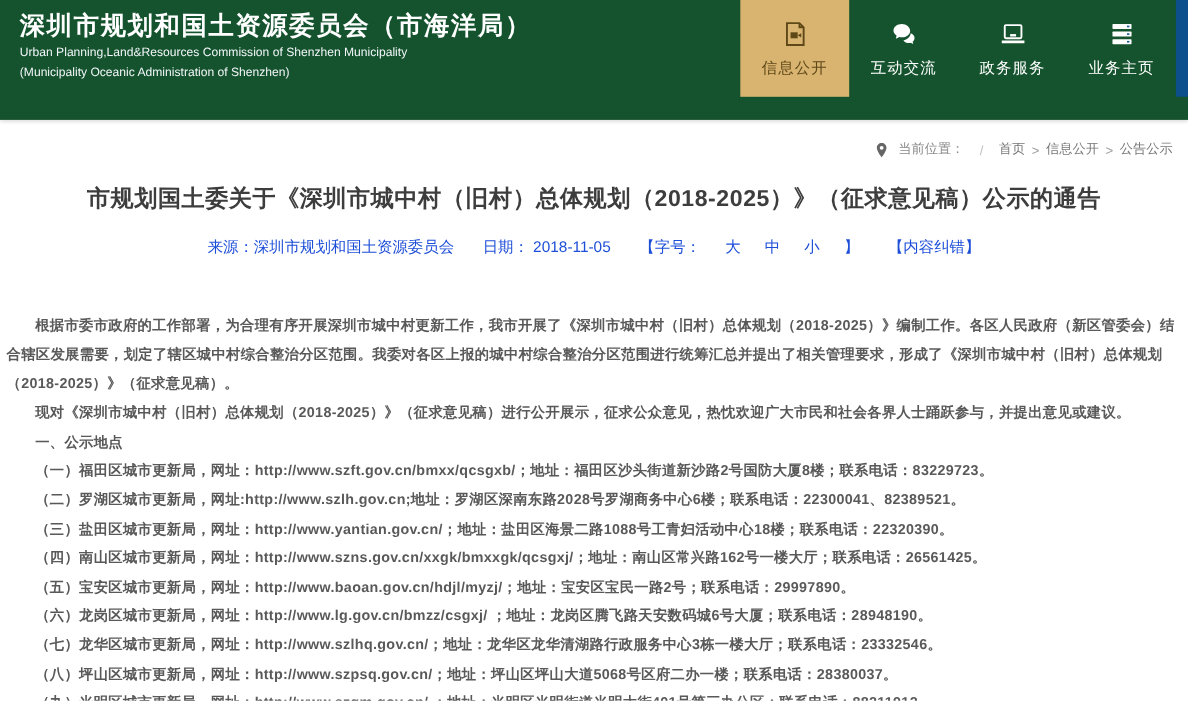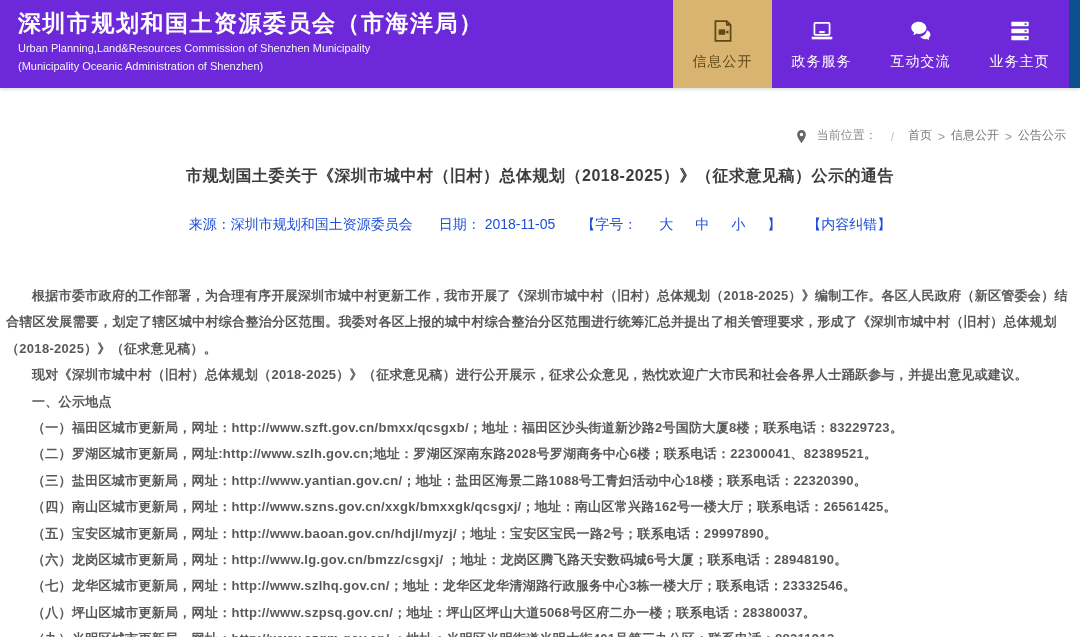--- a/index.html
+++ b/index.html
@@ -1,22 +1,22 @@
 <!DOCTYPE html>
 <html><head>
 <meta charset="utf-8">
 <style>
   * { margin:0; padding:0; box-sizing:border-box; }
   html,body { width:1080px; height:637px; overflow:hidden; background:#fff;
     font-family:"Liberation Sans","DejaVu Sans",sans-serif; }
   .page { position:relative; width:1080px; height:637px; background:#fff; }
 
   
-  .header { position:absolute; top:0; left:0; width:1080px; height:88px;
-    background:#6d28d9; box-shadow:0 2px 3px rgba(0,0,0,.12); }
+  .header { position:absolute; top:0; left:0; width:1080px; height:109px;
+    background:#14532d; box-shadow:0 2px 3px rgba(0,0,0,.12); }
   .brand { position:absolute; left:18px; top:8px; color:#fff; }
   .brand-title { font-size:23px; font-weight:bold; letter-spacing:1.5px; line-height:30px; }
   .brand-sub { font-size:11px; line-height:15px; color:#f2f6fa; margin-top:3px; }
   .nav { position:absolute; left:673px; top:0; height:88px; display:flex; }
   .nav-tab { width:99px; height:88px; display:flex; flex-direction:column;
     align-items:center; justify-content:center; gap:9px; color:#fff; cursor:pointer; }
   .nav-tab .tab-icon { width:30px; height:26px; display:flex; align-items:center; justify-content:center; }
   .nav-tab .tab-label { font-size:14px; letter-spacing:1px; }
   .nav-tab.active { background:#d8b470; color:#5f4818; }
   .header-edge { position:absolute; right:0; top:0; width:11px; height:88px; background:#0d4e8c; }
@@ -24,21 +24,21 @@
   
   .breadcrumb { position:absolute; top:127px; right:14px; display:flex; align-items:flex-end;
     gap:6px; font-size:12px; color:#8a8a8a; }
   .breadcrumb .slash { color:#c0c0c0; margin:0 8px; }
   .breadcrumb .crumb { color:#777; cursor:pointer;font-family:Liberation Serif, serif; }
   .breadcrumb .sep { color:#999; }
   .pin { width:11px; height:14px; margin-right:4px; }
 
   
   .article-title { position:absolute; top:166px; left:0; width:1080px; text-align:center;
-    font-size:16px; font-weight:bold; color:#3d3d3d; letter-spacing:.5px; }
+    font-size:21px; font-weight:bold; color:#3d3d3d; letter-spacing:.5px; }
   .article-meta { position:absolute; top:216px; left:0; width:1080px; display:flex;
     justify-content:center; align-items:center; gap:26px; font-size:14px; color:#1d4ed8; }
   .article-meta .sizes { display:flex; gap:22px; }
   .article-meta .size-opt { cursor:pointer; }
   .article-meta .correction { cursor:pointer; }
 
   .article-body { position:absolute; top:283px; left:6px; width:1068px;
     font-size:13px; line-height:26.4px; color:#595959; letter-spacing:.3px; }
   .article-body p { text-indent:2em; margin:0;font-weight:bold; }
 </style>
@@ -61,36 +61,36 @@
             <path d="M5 2.8h10.5L19 6.3v14.9H5z"></path>
             <path d="M15.5 2.8v3.5H19" fill="none"></path>
             <rect x="8" y="10.5" width="6" height="5" fill="currentColor" stroke="none"></rect>
             <path d="M14 13l3-1.8v3.6z" fill="currentColor" stroke="none"></path>
           </svg>
         </span>
         <span class="tab-label">信息公开</span>
       </div>
       <div class="nav-tab">
         <span class="tab-icon">
+          <svg width="28" height="26" viewBox="0 0 24 24" fill="currentColor" stroke="none">
+            <path d="M10 3.5c-3.9 0-7 2.4-7 5.4 0 1.7 1 3.2 2.6 4.2L5 16l3-1.6c.6.2 1.3.3 2 .3 3.9 0 7-2.4 7-5.4s-3.1-5.8-7-5.8z"></path>
+            <path d="M17.5 11.3c1.9.8 3.2 2.3 3.2 4 0 1.2-.6 2.3-1.6 3.1l.5 2-2.2-1.1c-.4.1-.9.2-1.4.2-2 0-3.8-.9-4.7-2.2 3.2-.5 5.8-2.9 6.2-6z"></path>
+          </svg>
+        </span>
+        <span class="tab-label">互动交流</span>
+      </div>
+      <div class="nav-tab">
+        <span class="tab-icon">
           <svg width="28" height="26" viewBox="0 0 24 24" fill="none" stroke="currentColor" stroke-width="1.6">
             <rect x="5" y="4.5" width="14" height="11" rx="1"></rect>
             <rect x="9.5" y="12" width="5" height="2" fill="currentColor" stroke="none"></rect>
             <path d="M2.5 18.5h19" stroke-width="2.4"></path>
           </svg>
         </span>
         <span class="tab-label">政务服务</span>
-      </div>
-      <div class="nav-tab">
-        <span class="tab-icon">
-          <svg width="28" height="26" viewBox="0 0 24 24" fill="currentColor" stroke="none">
-            <path d="M10 3.5c-3.9 0-7 2.4-7 5.4 0 1.7 1 3.2 2.6 4.2L5 16l3-1.6c.6.2 1.3.3 2 .3 3.9 0 7-2.4 7-5.4s-3.1-5.8-7-5.8z"></path>
-            <path d="M17.5 11.3c1.9.8 3.2 2.3 3.2 4 0 1.2-.6 2.3-1.6 3.1l.5 2-2.2-1.1c-.4.1-.9.2-1.4.2-2 0-3.8-.9-4.7-2.2 3.2-.5 5.8-2.9 6.2-6z"></path>
-          </svg>
-        </span>
-        <span class="tab-label">互动交流</span>
       </div>
       <div class="nav-tab">
         <span class="tab-icon">
           <svg width="28" height="26" viewBox="0 0 24 24" fill="currentColor" stroke="none">
             <rect x="4" y="3.5" width="16" height="4.2" rx="0.6"></rect>
             <rect x="4" y="9.9" width="16" height="4.2" rx="0.6"></rect>
             <rect x="4" y="16.3" width="16" height="4.2" rx="0.6"></rect>
             <rect x="16.2" y="4.9" width="2" height="1.4" fill="#175a9d"></rect>
             <rect x="16.2" y="11.3" width="2" height="1.4" fill="#175a9d"></rect>
             <rect x="16.2" y="17.7" width="2" height="1.4" fill="#175a9d"></rect>

